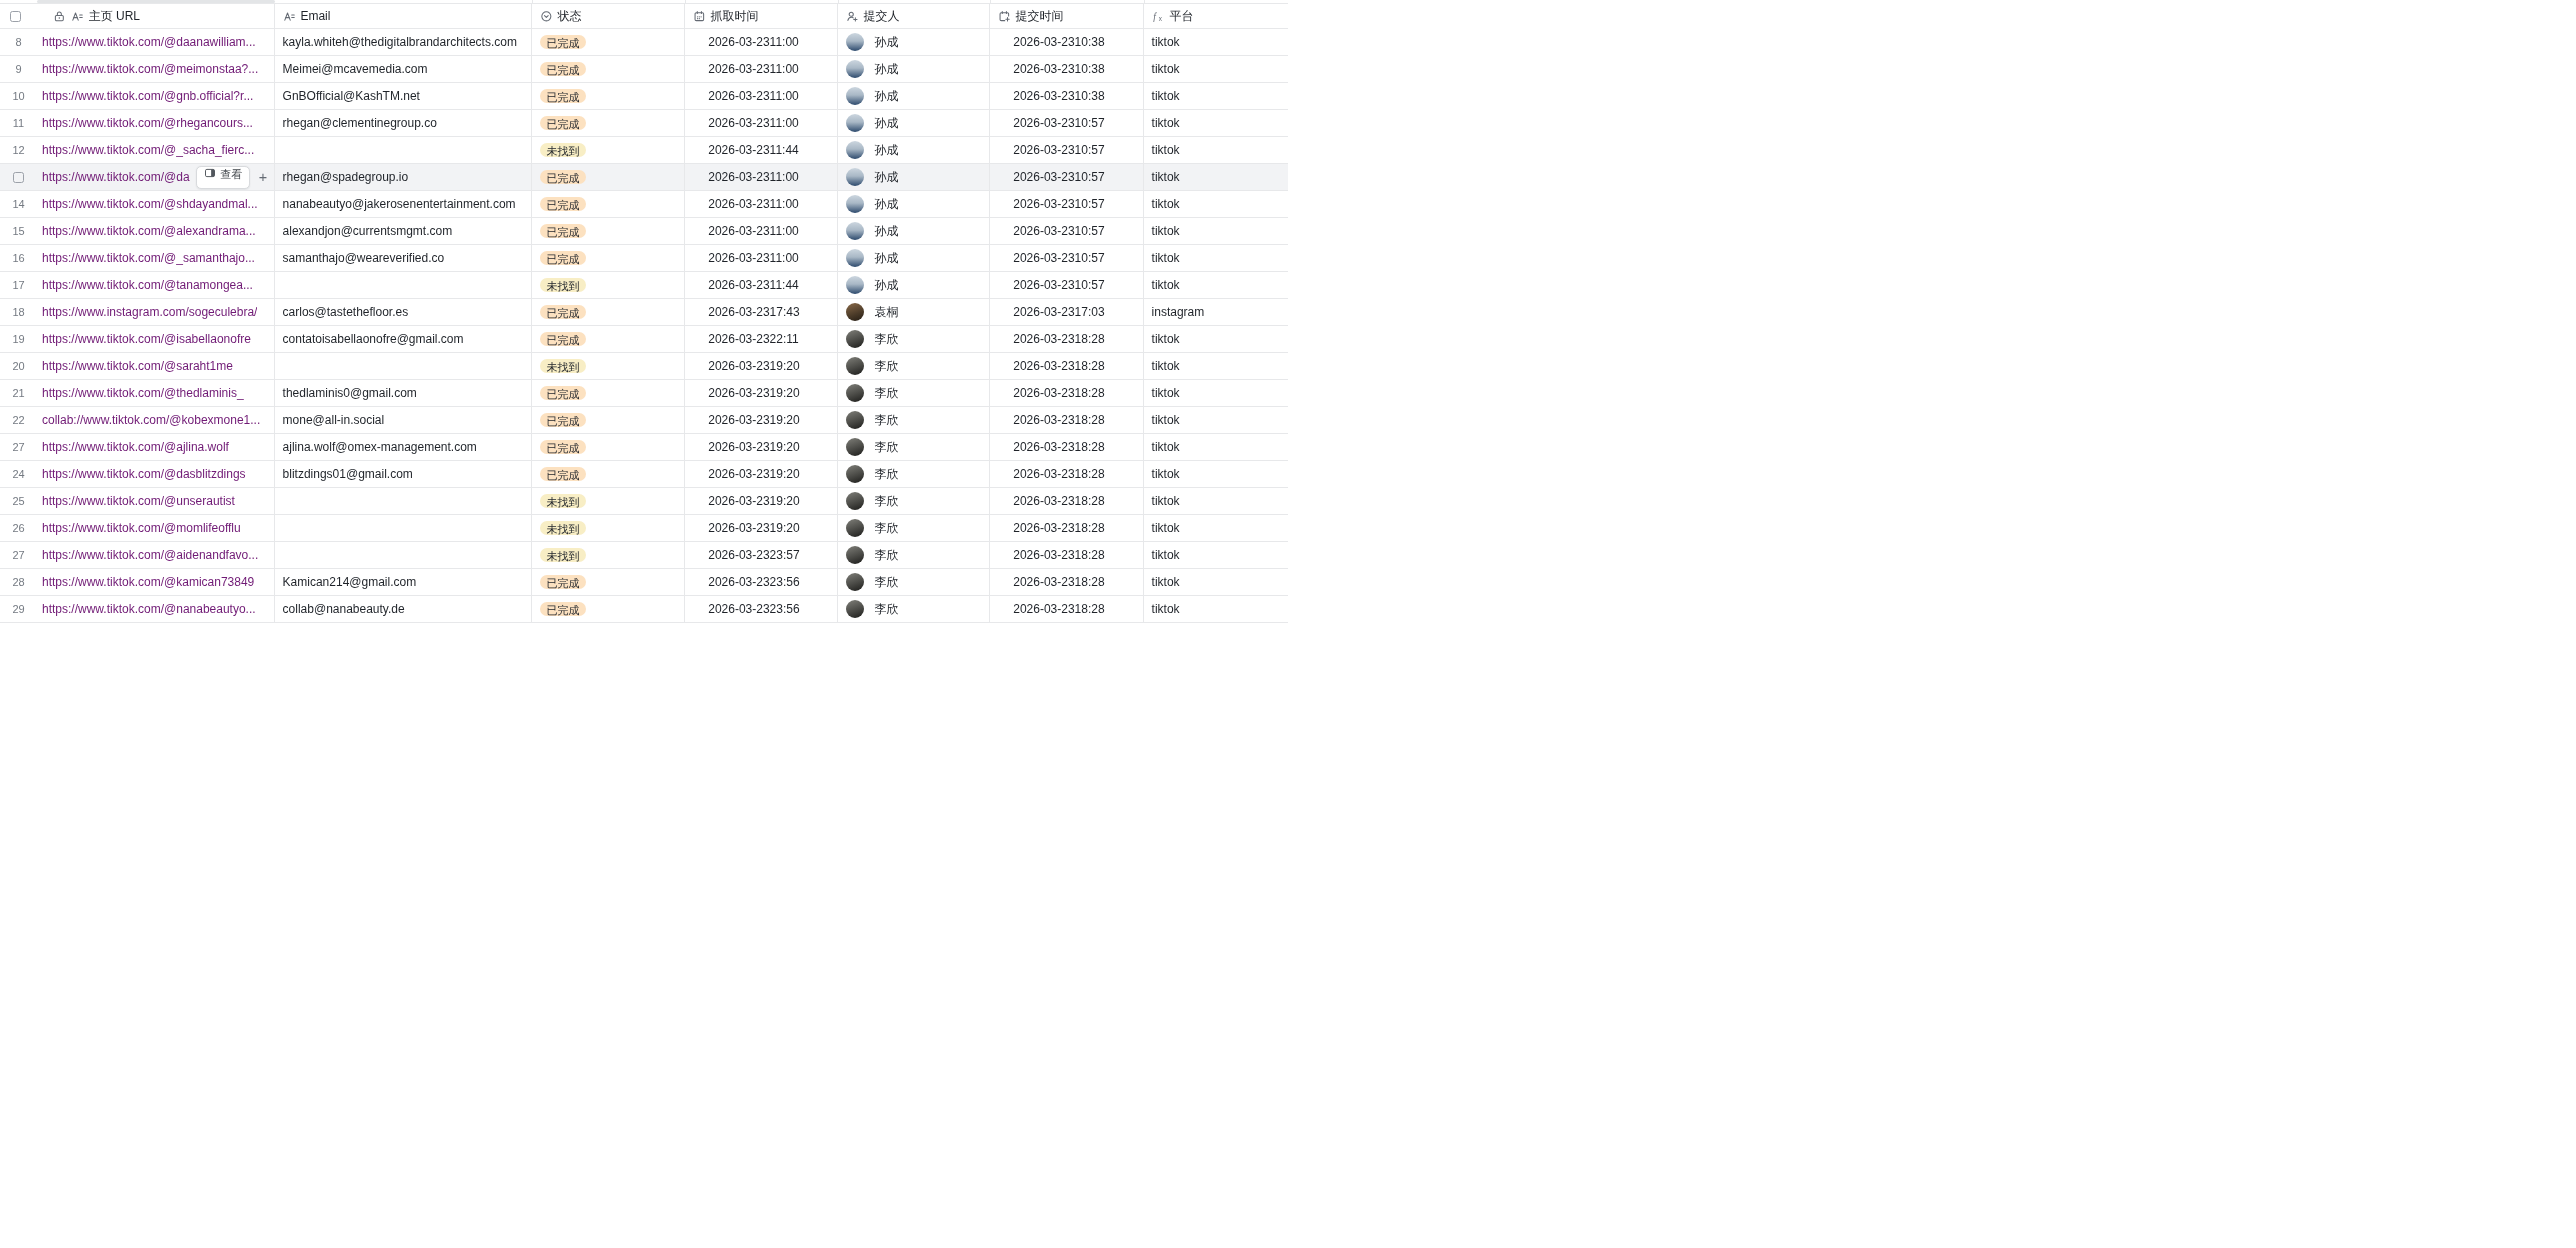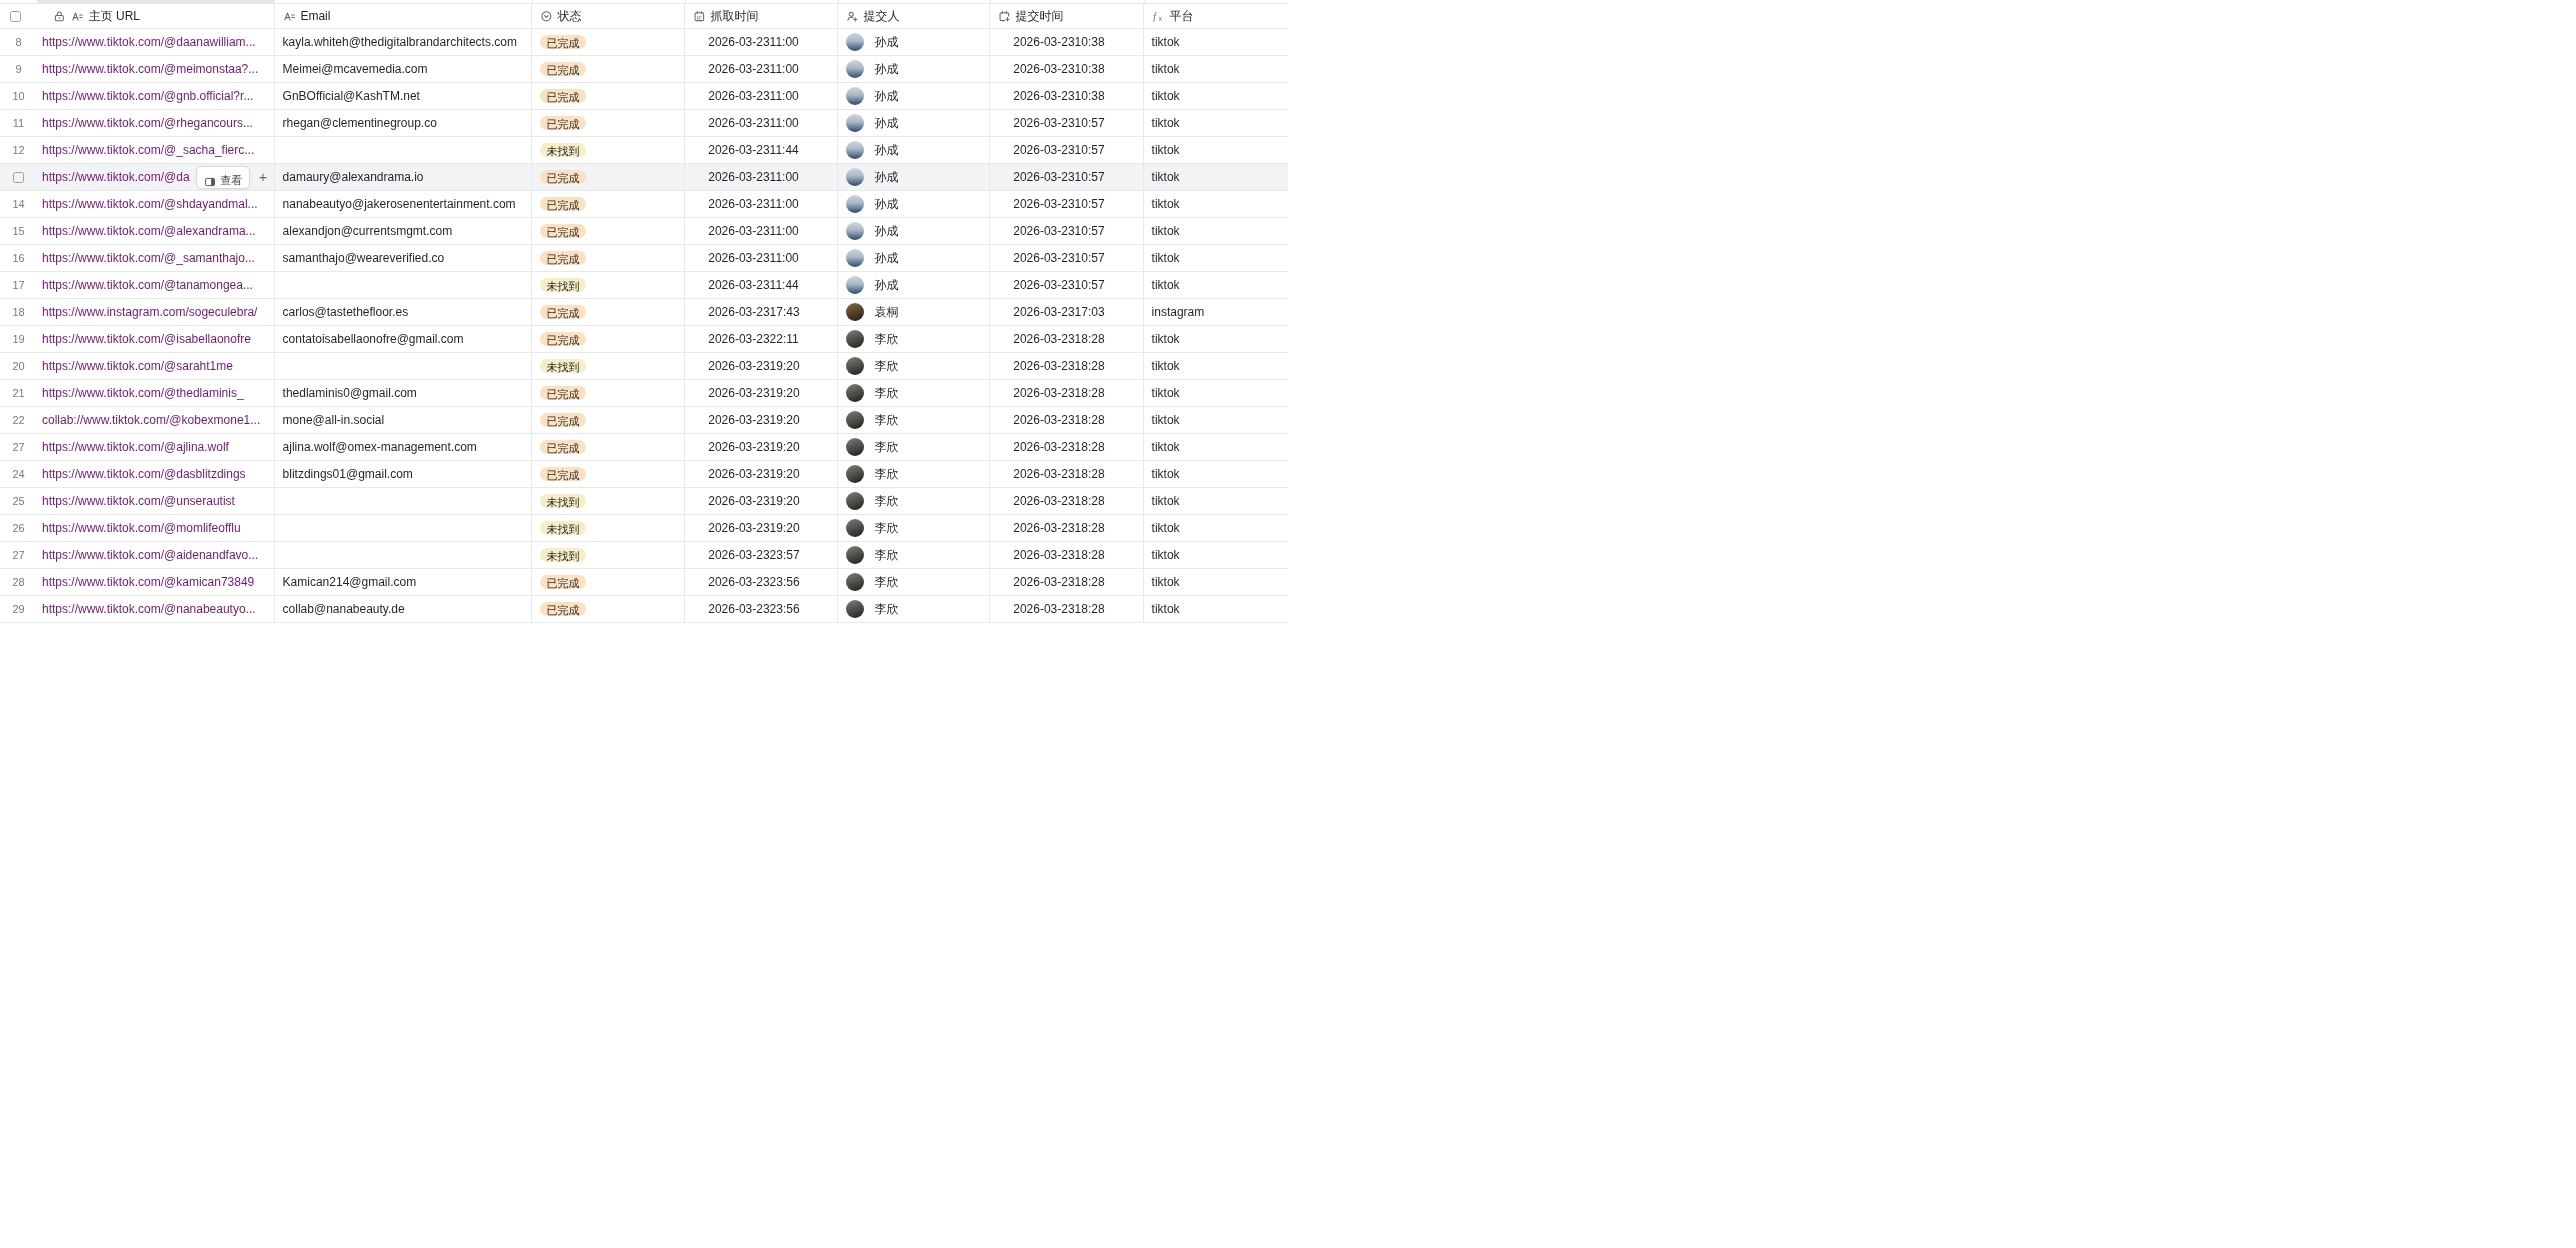--- a/index.html
+++ b/index.html
@@ -31,21 +31,21 @@
   .txt{font-size:12px;color:#1f2329;}
   .badge{display:inline-block;height:14px;line-height:17px;padding:0 6.8px;border-radius:8.5px;
          font-size:11px;color:#1f2329;background:#fce1c0;}
   .dspan{display:inline-block;width:77px;font-size:12px;text-align:right;}
   .tspan{font-size:12px;}
   .avatar{width:18px;height:18px;border-radius:50%;flex:0 0 auto;margin-left:0.8px;margin-right:10.2px;}
   .av-sun{background:linear-gradient(180deg,#ccd6df 0%,#a9b8c6 45%,#2d4a6d 100%);}
   .av-yuan{background:linear-gradient(160deg,#8a6a49 0%,#4a3category2 60%,#231c14 100%);}
   .av-yuan{background:linear-gradient(160deg,#8a6a49 0%,#4a3a28 60%,#231c14 100%);}
   .av-li{background:linear-gradient(160deg,#80807a 0%,#4a4a46 55%,#1b1b19 100%);}
-  .viewbtn{display:inline-flex;align-items:flex-end;height:20.4px;margin-left:6.8px;padding:0 6.8px;
+  .viewbtn{display:inline-flex;align-items:flex-start;height:20.4px;margin-left:6.8px;padding:0 6.8px;
            background:#fff;border:0.8px solid #d8dadd;border-radius:5.1px;
            box-shadow:0 0.8px 1.7px rgba(31,35,41,.08);flex:0 0 auto;}
   .viewbtn .vlabel{font-size:11px;color:#41464b;margin-left:4.2px;}
   .plus{font-size:14.4px;color:#646a73;margin-left:8.5px;flex:0 0 auto;line-height:1;}
   svg.ic{display:block;}
 </style>
 </head>
 <body>
 
 <svg width="0" height="0" style="position:absolute">
@@ -322,21 +322,21 @@
       <span class="link">https://www.tiktok.com/@da</span>
       <span class="viewbtn">
         <svg class="ic" width="12" height="12" viewBox="0 0 16 16">
               <use href="#i-expand"></use>
             </svg>
         <span class="vlabel">查看</span>
       </span>
       <span class="plus">+</span>
     </div>
     <div class="cell">
-      <span class="txt">damaury@alexandrama.io</span>
+      <span class="txt">rhegan@spadegroup.io</span>
     </div>
     <div class="cell">
       <span class="badge" style="background: rgb(252, 225, 192);">已完成</span>
     </div>
     <div class="cell">
       <span class="dspan">2026-03-23</span>
       <span class="tspan">11:00</span>
     </div>
     <div class="cell">
       <span class="avatar av-sun"></span>

